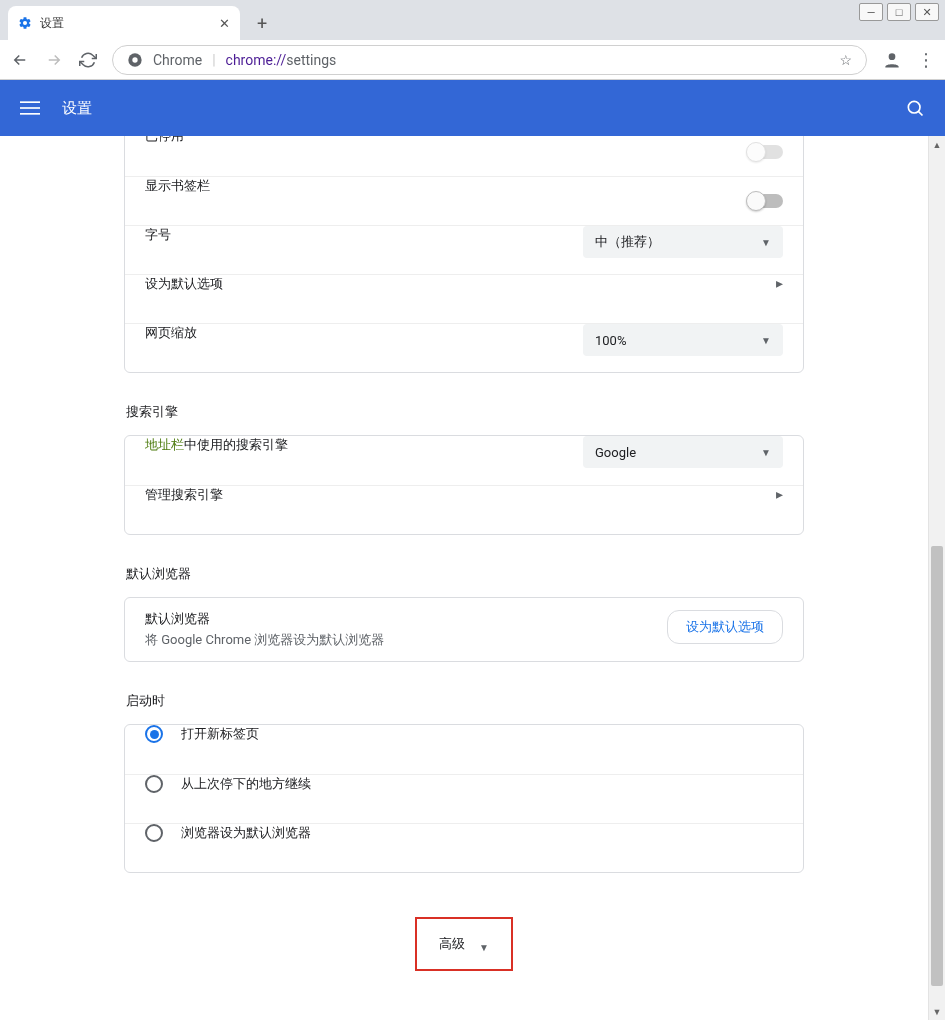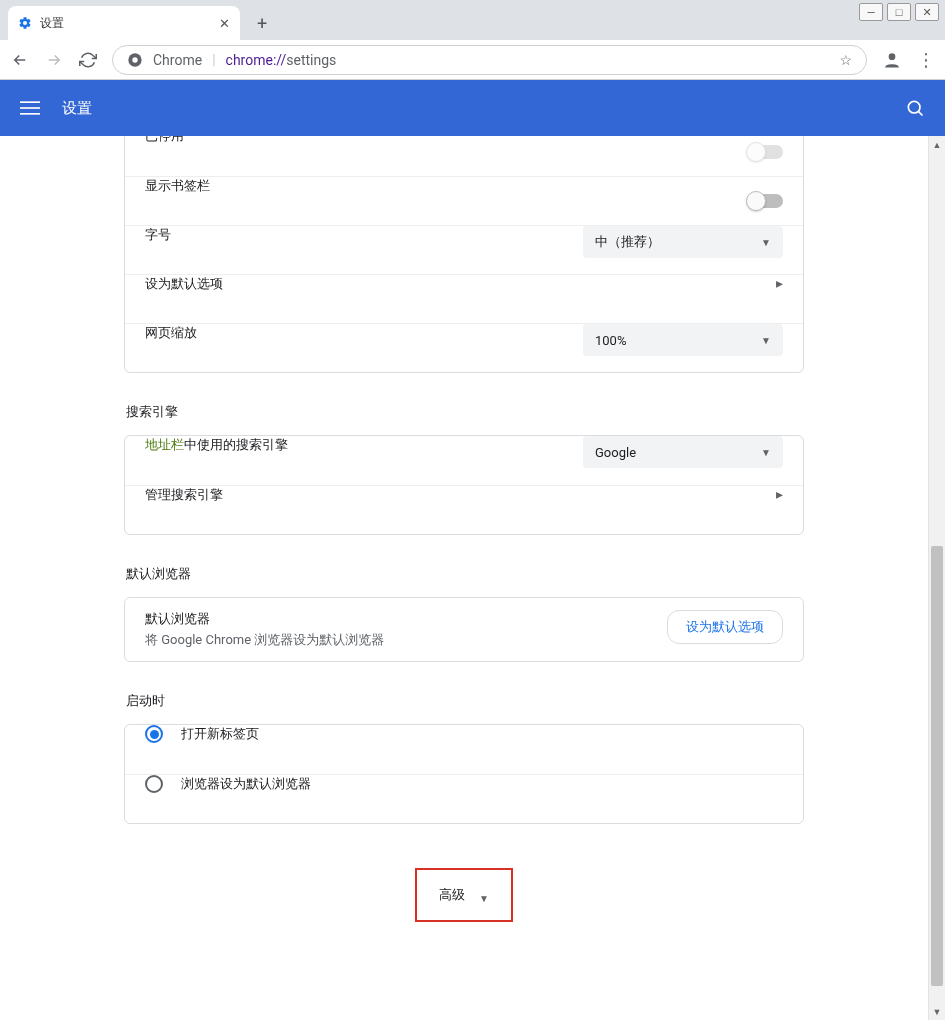--- a/index.html
+++ b/index.html
@@ -373,20 +373,24 @@
       </div>
 
       <div class="section-title">启动时</div>
       <div class="card">
         <div class="row radiorow">
           <span class="radio selected"></span>
           <span class="label">打开新标签页</span>
         </div>
         <div class="row radiorow">
           <span class="radio"></span>
+          <span class="label">从上次停下的地方继续</span>
+        </div>
+        <div class="row radiorow">
+          <span class="radio"></span>
           <span class="label">浏览器设为默认浏览器</span>
         </div>
       </div>
 
       <div class="advanced-wrap">
         <div class="advanced-highlight">
           <div class="advanced-btn">
             <span>高级</span>
             <span style="font-size:10px; color:#5f6368;">▼</span>
           </div>

